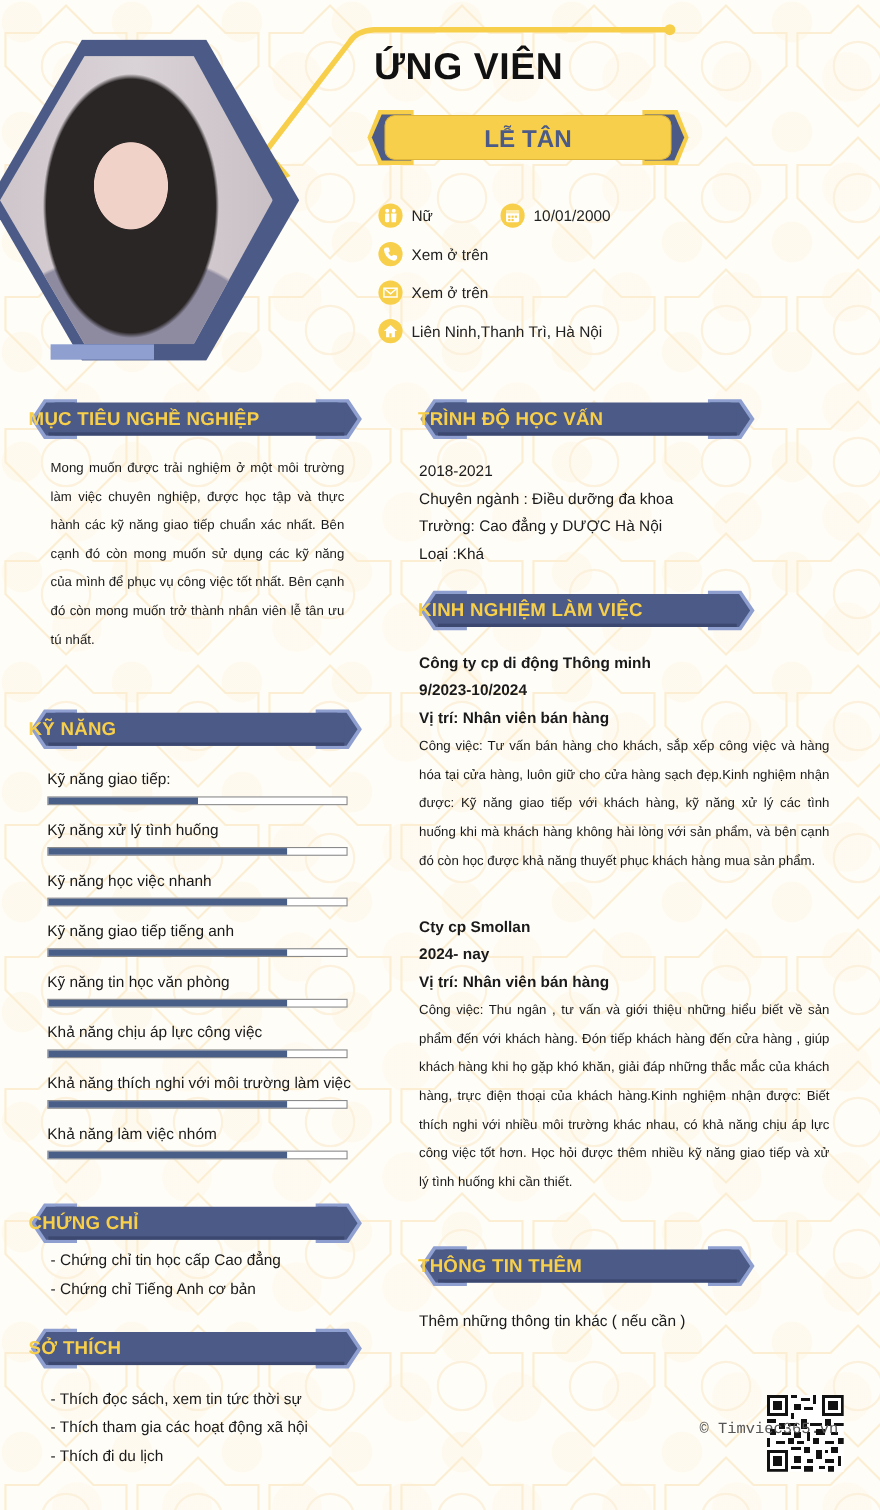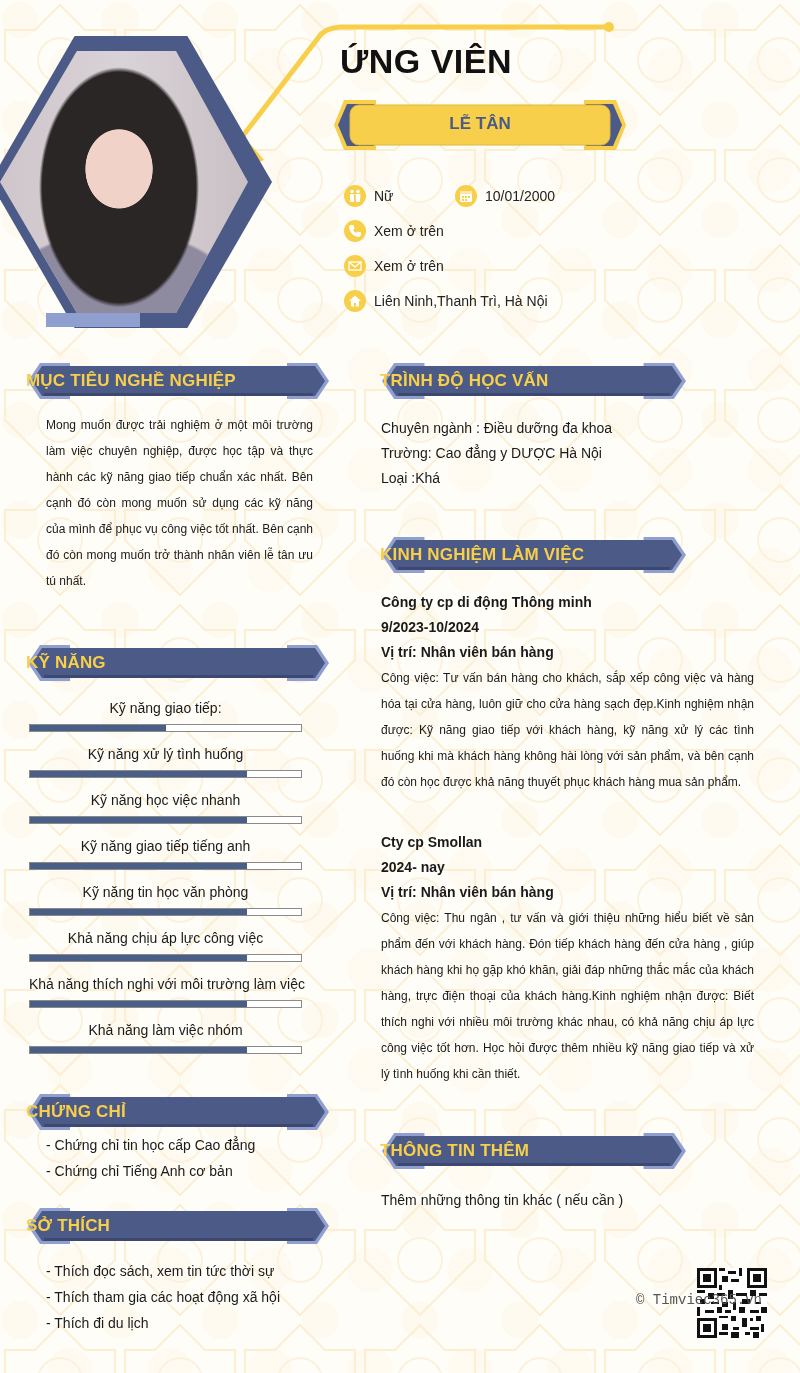--- a/index.html
+++ b/index.html
@@ -40,21 +40,21 @@
   .connector-svg { position: absolute; left: 0; top: 0; width: 800px; height: 340px; z-index: 1; }
 
   .name-title {
     position: absolute; left: 340px; top: 42px; font-size: 34px; font-weight: bold;
     color: #111; letter-spacing: 0.5px; z-index: 3;
   }
   .job-banner { position: absolute; left: 330px; top: 96px; width: 300px; height: 58px; z-index: 3; }
   .job-banner svg { position: absolute; inset: 0; }
   .job-banner .label {
     position: absolute; left: 0; right: 0; top: 18px; text-align: center;
-    font-size: 17px; font-weight: bold; color: #4b5a86;
+    font-size: 22px; font-weight: bold; color: #4b5a86;
   }
 
   .info-row {
     position: absolute; display: flex; align-items: center; font-size: 14px; color: #222; z-index: 3;
   }
   .info-icon {
     width: 22px; height: 22px; border-radius: 50%; background: #f7cf4a;
     display: inline-flex; align-items: center; justify-content: center; margin-right: 8px;
     color: #fff; font-size: 12px; font-weight: bold;
   }
@@ -69,21 +69,21 @@
   }
 
   
   .para {
     position: absolute; font-size: 12px; line-height: 26px; text-align: justify; color: #1a1a1a; z-index: 3;
   }
   .plain-lines { position: absolute; font-size: 14px; line-height: 25px; color: #1a1a1a; z-index: 3; }
   .plain-lines div { white-space: nowrap; }
   .bold { font-weight: bold; }
 
-  .skill { position: absolute; left: 29px; width: 273px; z-index: 3; text-align: center; }
+  .skill { position: absolute; left: 43px; width: 273px; z-index: 3; }
   .skill .lbl { font-size: 14px; color: #1a1a1a; line-height: 18px; white-space: nowrap; }
   .skill .bar {
     margin-top: 7px; height: 8px; border: 1px solid #8a8a8a; background: #fff; position: relative;
   }
   .skill .fill { position: absolute; left: 0; top: 0; bottom: 0; background: #4a5f88; }
 
   .qr { position: absolute; left: 697px; top: 1268px; width: 70px; height: 70px; z-index: 3; }
   .copyright {
     position: absolute; left: 636px; top: 1292px; font-family: "Liberation Mono", monospace;
     font-size: 14px; color: #555; z-index: 3;
@@ -293,20 +293,21 @@
     <polygon points="2,20 14,2 44,2 44,38 14,38" fill="#8e9fd0"></polygon>
     <polygon points="6,20 16,5 42,5 42,35 16,35" fill="#4b5a86"></polygon>
     <polygon points="303,20 291,2 261,2 261,38 291,38" fill="#8e9fd0"></polygon>
     <polygon points="299,20 289,5 263,5 263,35 289,35" fill="#4b5a86"></polygon>
     <rect x="18" y="5" width="269" height="30" rx="7" fill="#4b5a86"></rect>
     <rect x="18" y="32" width="269" height="3" fill="#3c4870"></rect>
   </svg>
   <div class="title">TRÌNH ĐỘ HỌC VẤN</div>
 </div>
 <div class="plain-lines" style="left:381px; top:416px;">
+  <div>2018-2021</div>
   <div>Chuyên ngành : Điều dưỡng đa khoa</div>
   <div>Trường: Cao đẳng y DƯỢC Hà Nội</div>
   <div>Loại :Khá</div>
 </div>
 
 <div class="sec-head" style="left:380px; top:535px; width:308px;">
   <svg viewBox="0 0 305 40" preserveAspectRatio="none">
     <polygon points="2,20 14,2 44,2 44,38 14,38" fill="#8e9fd0"></polygon>
     <polygon points="6,20 16,5 42,5 42,35 16,35" fill="#4b5a86"></polygon>
     <polygon points="303,20 291,2 261,2 261,38 291,38" fill="#8e9fd0"></polygon>

